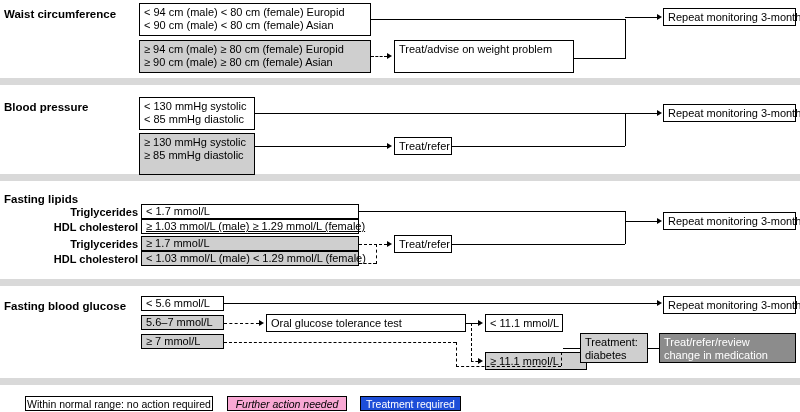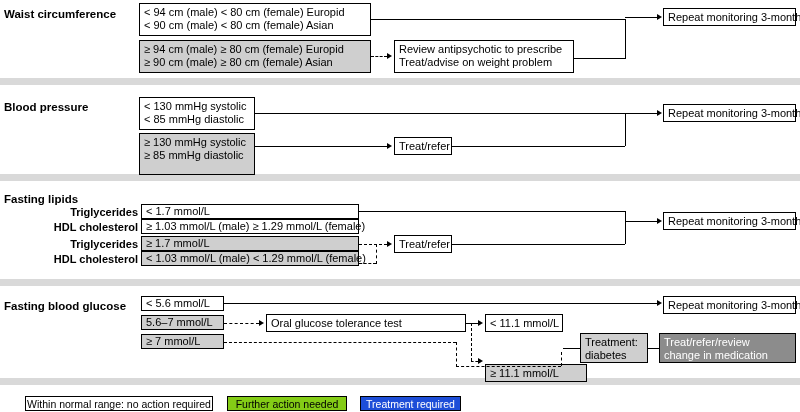--- a/index.html
+++ b/index.html
@@ -67,21 +67,21 @@
     position:absolute;
     box-sizing:border-box;
     border:1px solid #000;
     display:flex;align-items:center;justify-content:center;
     font-size:10.5px;
     height:15px;
     padding:0 6px;
     white-space:nowrap;
     margin-left:19px;
   }
-  .legend-item.grey{background:#84cc16;}
+  .legend-item.grey{background:#f9a8d4;font-style:italic;}
   .legend-item.dark{background:#1d4ed8;color:#fff;}
 </style>
 </head>
 <body>
 
 <div class="canvas">
 
   <div class="band" style="top:78px;"></div>
   <div class="band" style="top:174px;"></div>
   <div class="band" style="top:279px;"></div>
@@ -93,21 +93,20 @@
     <span>&lt; 94 cm (male)        &lt; 80 cm (female) Europid</span>
     <span>&lt; 90 cm (male)        &lt; 80 cm (female) Asian</span>
   </div>
 
   <div class="box multi grey" style="left:139px;top:40px;width:232px;height:33px;">
     <span>≥ 94 cm (male)   ≥ 80 cm (female) Europid</span>
     <span>≥ 90 cm (male)   ≥ 80 cm (female) Asian</span>
   </div>
 
   <div class="box multi" style="left:394px;top:40px;width:180px;height:33px;">
-    <span>Review antipsychotic to prescribe</span>
     <span>Treat/advise on weight problem</span>
   </div>
 
   <div class="box" style="left:663px;top:8px;width:133px;height:18px;">Repeat monitoring 3-monthly</div>
 
   <div class="hline" style="left:371px;top:19px;width:254px;"></div>
   <div class="vline" style="left:625px;top:19px;height:40px;"></div>
   <div class="hline" style="left:574px;top:58px;width:51px;"></div>
   <div class="hline" style="left:625px;top:17px;width:33px;"></div>
   <div class="arrow" style="left:657px;top:13.5px;"></div>
@@ -139,21 +138,21 @@
   <div class="arrow" style="left:387px;top:142.5px;"></div>
 
   <div class="rowlabel" style="left:4px;top:193px;">Fasting lipids</div>
 
   <div class="sublabel" style="left:20px;top:206px;width:118px;">Triglycerides</div>
   <div class="sublabel" style="left:20px;top:221px;width:118px;">HDL cholesterol</div>
   <div class="sublabel" style="left:20px;top:238px;width:118px;">Triglycerides</div>
   <div class="sublabel" style="left:20px;top:253px;width:118px;">HDL cholesterol</div>
 
   <div class="box" style="left:141px;top:204px;width:218px;height:15px;">&lt; 1.7 mmol/L</div>
-  <div class="box" style="left:141px;top:219px;width:218px;height:15px;">≥ 1.03 mmol/L (male)  ≥ 1.29 mmol/L (female)</div>
+  <div class="box" style="left:141px;top:219px;width:218px;height:15px;text-decoration:underline;">≥ 1.03 mmol/L (male)  ≥ 1.29 mmol/L (female)</div>
 
   <div class="box grey" style="left:141px;top:236px;width:218px;height:15px;">≥ 1.7 mmol/L</div>
   <div class="box grey" style="left:141px;top:251px;width:218px;height:15px;">&lt; 1.03 mmol/L (male) &lt; 1.29 mmol/L (female)</div>
 
   <div class="box" style="left:394px;top:235px;width:58px;height:18px;">Treat/refer</div>
 
   <div class="box" style="left:663px;top:212px;width:133px;height:18px;">Repeat monitoring 3-monthly</div>
 
   <div class="vline" style="left:625px;top:211px;height:33px;"></div>
   <div class="hline" style="left:359px;top:211px;width:266px;"></div>
@@ -168,21 +167,21 @@
   <div class="rowlabel" style="left:4px;top:300px;">Fasting blood glucose</div>
 
   <div class="box" style="left:141px;top:296px;width:83px;height:15px;">&lt; 5.6 mmol/L</div>
   <div class="box grey" style="left:141px;top:315px;width:83px;height:15px;">5.6–7 mmol/L</div>
   <div class="box grey" style="left:141px;top:334px;width:83px;height:15px;">≥ 7 mmol/L</div>
 
   <div class="box" style="left:266px;top:314px;width:200px;height:18px;">Oral glucose tolerance test</div>
 
   <div class="box" style="left:485px;top:314px;width:78px;height:18px;">&lt; 11.1 mmol/L</div>
 
-  <div class="box grey" style="left:485px;top:364px;width:102px;height:18px;">≥ 11.1 mmol/L</div>
+  <div class="box grey" style="left:485px;top:352px;width:102px;height:18px;">≥ 11.1 mmol/L</div>
 
   <div class="box multi grey" style="left:580px;top:333px;width:68px;height:30px;">
     <span>Treatment:</span>
     <span>diabetes</span>
   </div>
 
   <div class="box multi dark" style="left:659px;top:333px;width:137px;height:30px;">
     <span>Treat/refer/review</span>
     <span>change in medication</span>
   </div>

